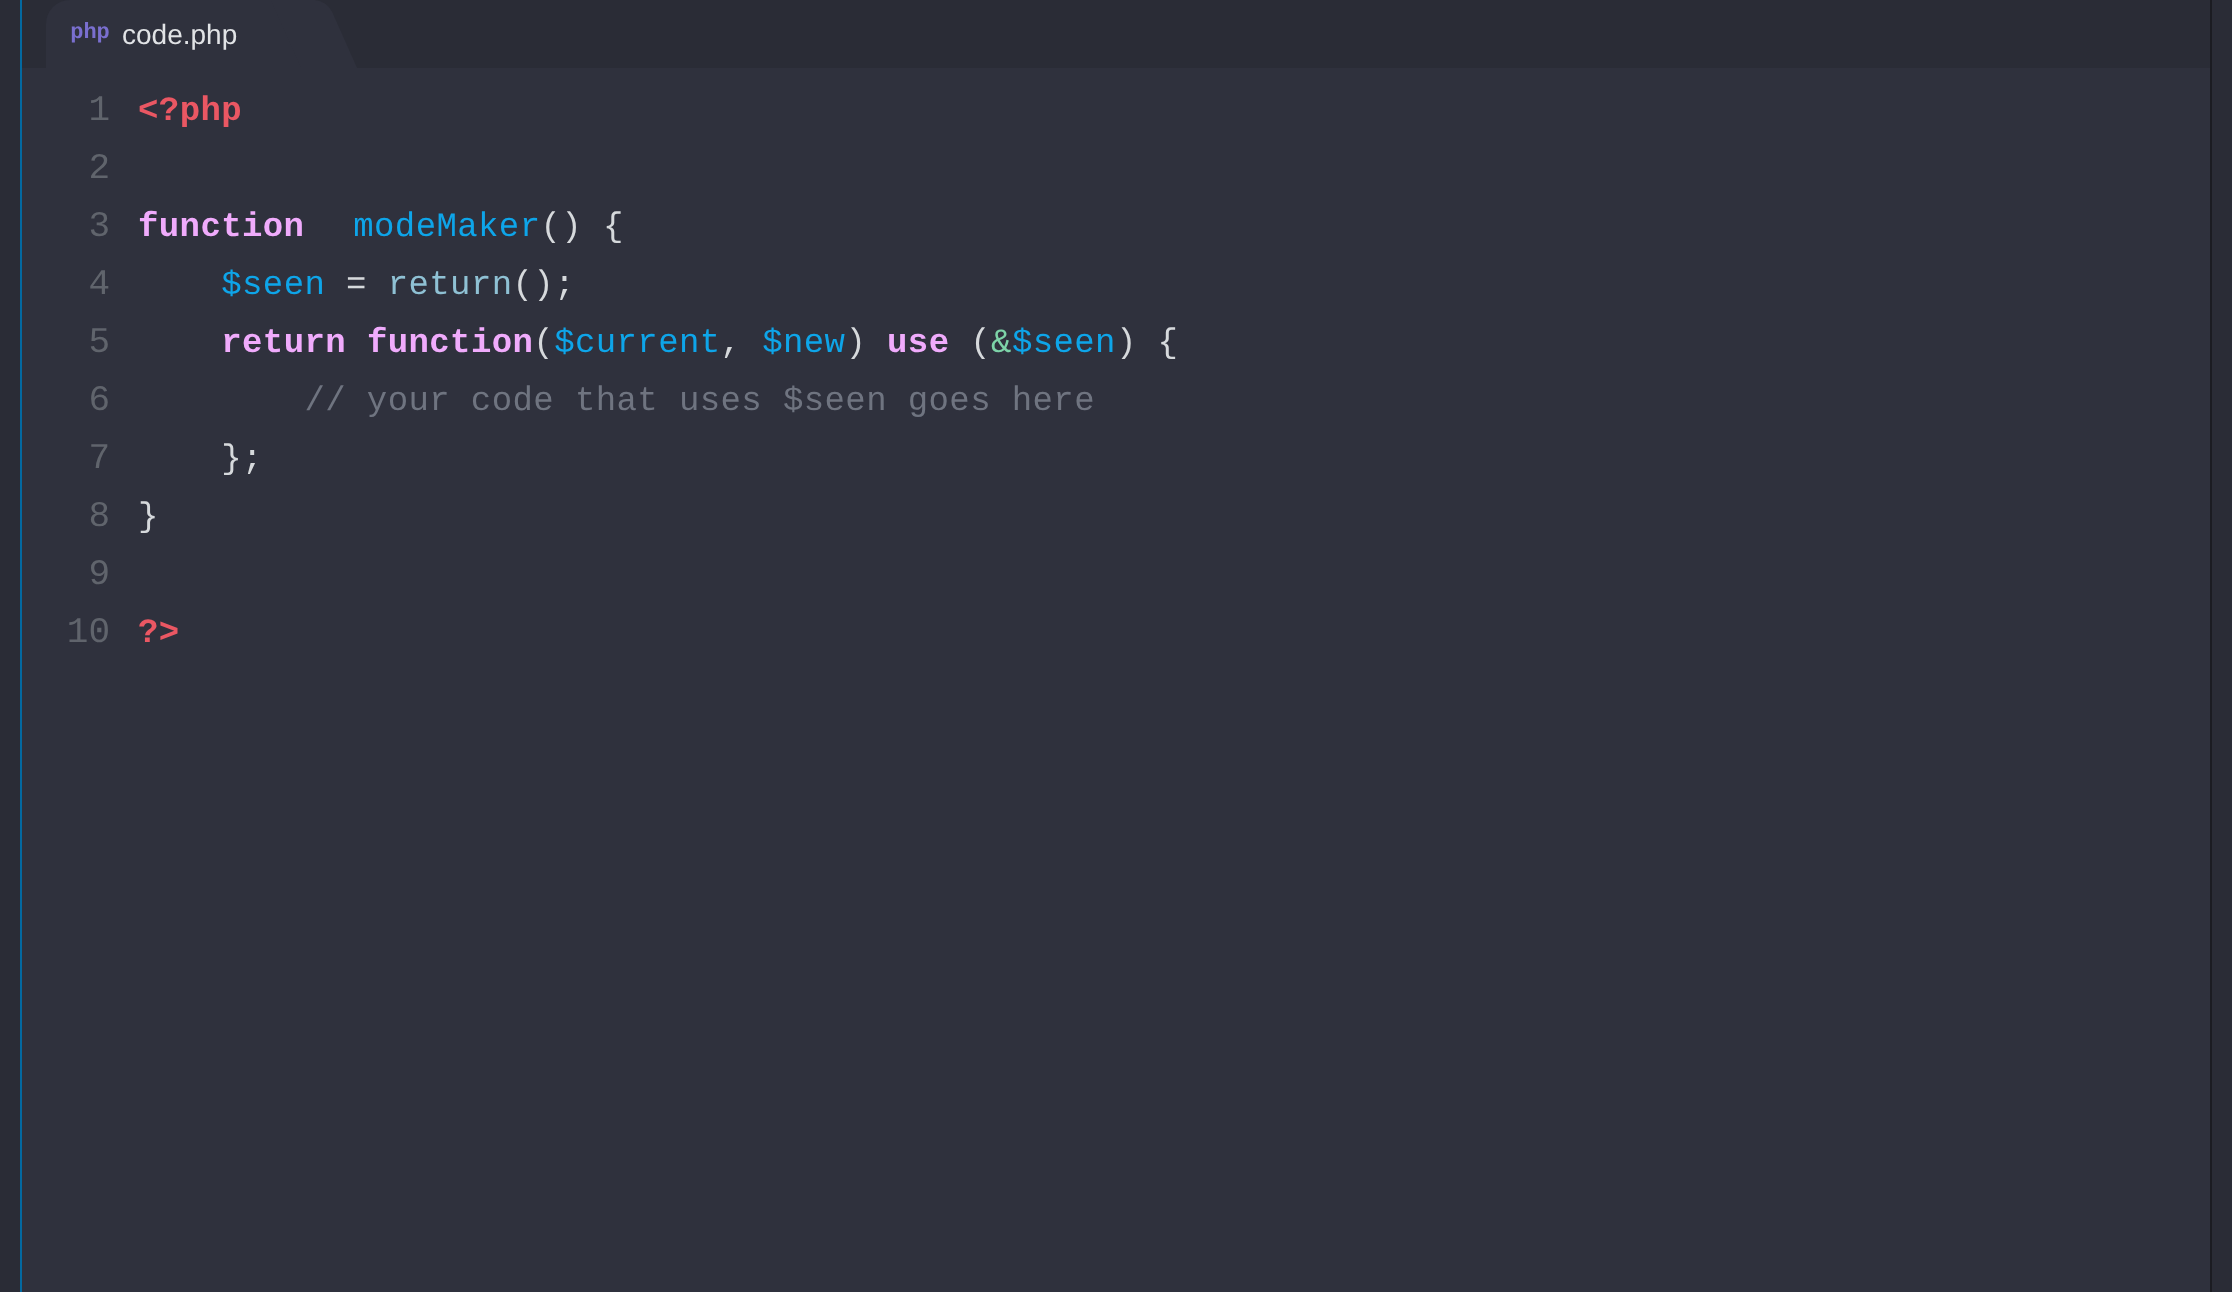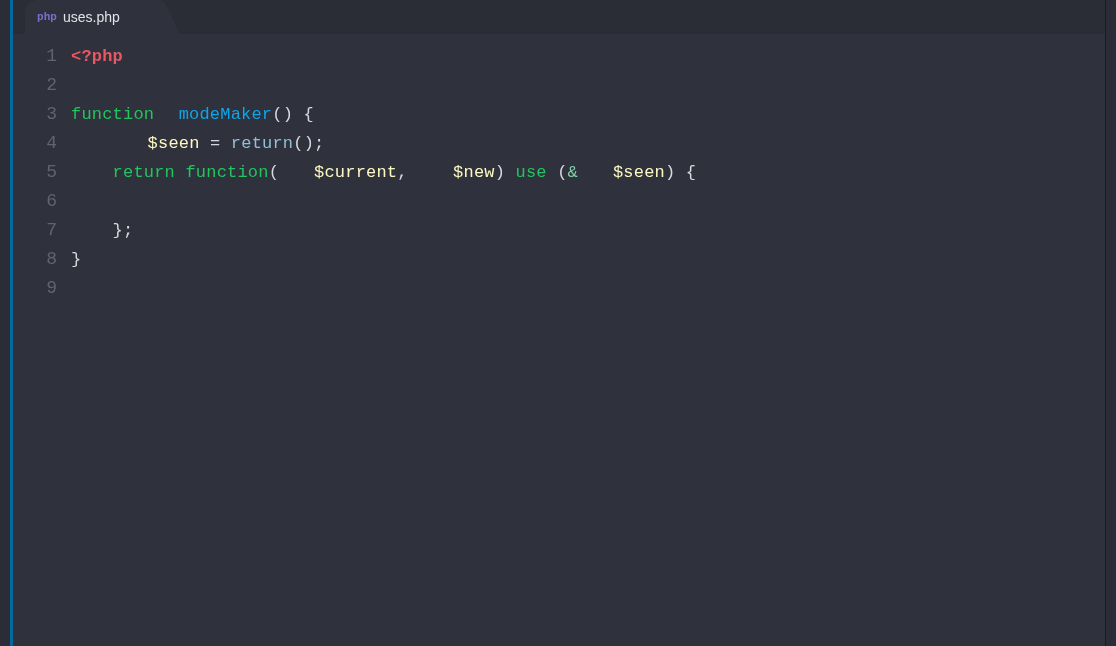--- a/index.html
+++ b/index.html
@@ -12,21 +12,21 @@
     overflow: hidden;
     color: #d6d9dc;
   }
   .editor-frame {
     position: absolute;
     left: 10px;
     top: 0;
     right: 10px;
     bottom: 0;
     background: #2f313d;
-    border-left: 3px solid #0369a1;
+    border-left: 1px solid #0369a1;
     border-right: 1px solid #1b1c22;
   }
   .tab-bar {
     height: 34px;
     background: #2a2c36;
     display: flex;
     align-items: flex-end;
     padding-left: 12px;
   }
   .tab {
@@ -83,38 +83,38 @@
     font-size: 18px;
     user-select: none;
     flex-shrink: 0;
   }
   .code {
     white-space: pre;
     font-size: 17px;
     letter-spacing: 0.2px;
   }
   .tok-tag   { color: #ea5763; font-weight: 700; }
-  .tok-kw    { color: #22c55e; }
+  .tok-kw    { color: #f0abfc; font-weight: bold; }
   .tok-fn    { color: #0ea5e9; margin-left: 14px; }
   .tok-punc  { color: #d6d9dc; }
-  .tok-var   { color: #fef9c3; margin-left: 35px; }
+  .tok-var   { color: #0ea5e9; }
   .tok-builtin { color: #8fc1d4; }
   .tok-comment { color: #6f7480; }
   .tok-plain { color: #d6d9dc; }
   .tok-op    { color: #d6d9dc; }
   .tok-amp   { color: #7dd3a8; }
 </style>
 </head>
 <body>
 
 <div class="editor-frame">
   <div class="tab-bar">
     <div class="tab">
       <span class="file-icon">php</span>
-      <span class="tab-label">uses.php</span>
+      <span class="tab-label">code.php</span>
     </div>
   </div>
   <div class="code-area" id="code-area">
       <div class="line">
         <div class="gutter">1</div>
         <div class="code"><span class="tok-tag">&lt;?</span><span class="tok-tag">php</span></div>
       </div>
       <div class="line">
         <div class="gutter">2</div>
         <div class="code"></div>
@@ -126,28 +126,32 @@
       <div class="line">
         <div class="gutter">4</div>
         <div class="code"><span class="tok-plain">    </span><span class="tok-var">$seen</span><span class="tok-plain"> </span><span class="tok-op">=</span><span class="tok-plain"> </span><span class="tok-builtin">return</span><span class="tok-punc">();</span></div>
       </div>
       <div class="line">
         <div class="gutter">5</div>
         <div class="code"><span class="tok-plain">    </span><span class="tok-kw">return</span><span class="tok-plain"> </span><span class="tok-kw">function</span><span class="tok-punc">(</span><span class="tok-var">$current</span><span class="tok-punc">,</span><span class="tok-plain"> </span><span class="tok-var">$new</span><span class="tok-punc">)</span><span class="tok-plain"> </span><span class="tok-kw">use</span><span class="tok-plain"> </span><span class="tok-punc">(</span><span class="tok-amp">&amp;</span><span class="tok-var">$seen</span><span class="tok-punc">)</span><span class="tok-plain"> </span><span class="tok-punc">{</span></div>
       </div>
       <div class="line">
         <div class="gutter">6</div>
-        <div class="code"><span class="tok-plain">        </span></div>
+        <div class="code"><span class="tok-plain">        </span><span class="tok-comment">// your code that uses $seen goes here</span></div>
       </div>
       <div class="line">
         <div class="gutter">7</div>
         <div class="code"><span class="tok-plain">    </span><span class="tok-punc">};</span></div>
       </div>
       <div class="line">
         <div class="gutter">8</div>
         <div class="code"><span class="tok-punc">}</span></div>
       </div>
       <div class="line">
         <div class="gutter">9</div>
         <div class="code"></div>
       </div>
+      <div class="line">
+        <div class="gutter">10</div>
+        <div class="code"><span class="tok-tag">?&gt;</span></div>
+      </div>
     </div>
 </div>
 
 </body></html>

